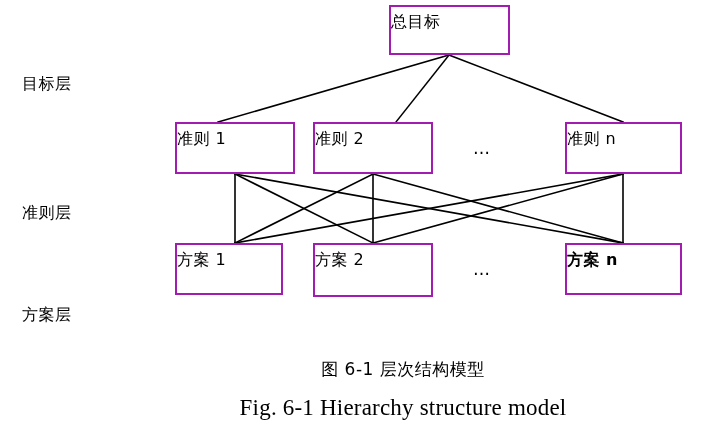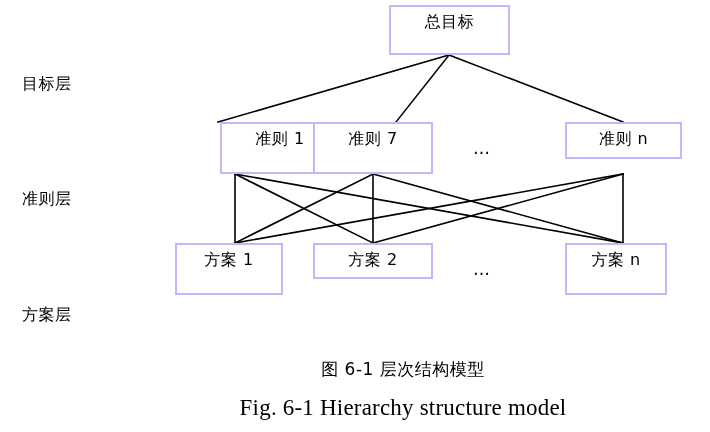--- a/index.html
+++ b/index.html
@@ -24,59 +24,58 @@
     position: absolute;
     font-family: "DejaVu Sans", "Liberation Sans", sans-serif;
     font-size: 16px;
     line-height: 1;
     color: #000000;
     white-space: nowrap;
     letter-spacing: 0.5px;
     margin-top: 48px;
   }
   #layer-label-goal      { left: 22px; top: 28px; }
-  #layer-label-criteria  { left: 22px; top: 143px; }
+  #layer-label-criteria  { left: 22px; top: 157px; }
   #layer-label-scheme    { left: 22px; top: 259px; }
 
   
   .node-box {
     position: absolute;
     box-sizing: border-box;
-    border: 2px solid #c4b5fd;
+    border: 2px solid #a21caf;
     background: #ffffff;
     font-family: "DejaVu Sans", "Liberation Sans", sans-serif;
     font-size: 16px;
     color: #000000;
     display: flex;
     align-items: flex-start;
-    justify-content: center;
     white-space: nowrap;
     z-index: 3;
   }
   .node-box .node-text {
     display: block;
     padding-top: 5px;
     letter-spacing: 0.5px;
   }
 
   
   #node-goal {
     left: 389px;
     top: 5px;
     width: 121px;
     height: 50px;
   }
   
-  #node-criteria-1 { left: 175px; top: 122px; width: 120px; height: 52px; margin-left: 45px; }
+  #node-criteria-1 { left: 175px; top: 122px; width: 120px; height: 52px; }
   #node-criteria-2 { left: 313px; top: 122px; width: 120px; height: 52px; }
-  #node-criteria-n { left: 565px; top: 122px; width: 117px; height: 37px; }
+  #node-criteria-n { left: 565px; top: 122px; width: 117px; height: 52px; }
   
   #node-scheme-1 { left: 175px; top: 243px; width: 108px; height: 52px; }
-  #node-scheme-2 { left: 313px; top: 243px; width: 120px; height: 36px; }
-  #node-scheme-n { left: 565px; top: 243px; width: 102px; height: 52px; }
+  #node-scheme-2 { left: 313px; top: 243px; width: 120px; height: 54px; }
+  #node-scheme-n { left: 565px; top: 243px; width: 117px; height: 52px; font-weight: bold; }
 
   
   .row-ellipsis {
     position: absolute;
     font-family: "DejaVu Sans", "Liberation Sans", sans-serif;
     font-size: 17px;
     line-height: 1;
     color: #000000;
     letter-spacing: 2px;
     z-index: 3;
@@ -156,21 +155,21 @@
   <div class="layer-label" id="layer-label-scheme">方案层</div>
 
   <div class="node-box" id="node-goal">
     <span class="node-text">总目标</span>
   </div>
 
   <div class="node-box" id="node-criteria-1">
     <span class="node-text">准则 1</span>
   </div>
   <div class="node-box" id="node-criteria-2">
-    <span class="node-text">准则 7</span>
+    <span class="node-text">准则 2</span>
   </div>
   <div class="row-ellipsis" id="ellipsis-criteria">…</div>
   <div class="node-box" id="node-criteria-n">
     <span class="node-text">准则 n</span>
   </div>
 
   <div class="node-box" id="node-scheme-1">
     <span class="node-text">方案 1</span>
   </div>
   <div class="node-box" id="node-scheme-2">

